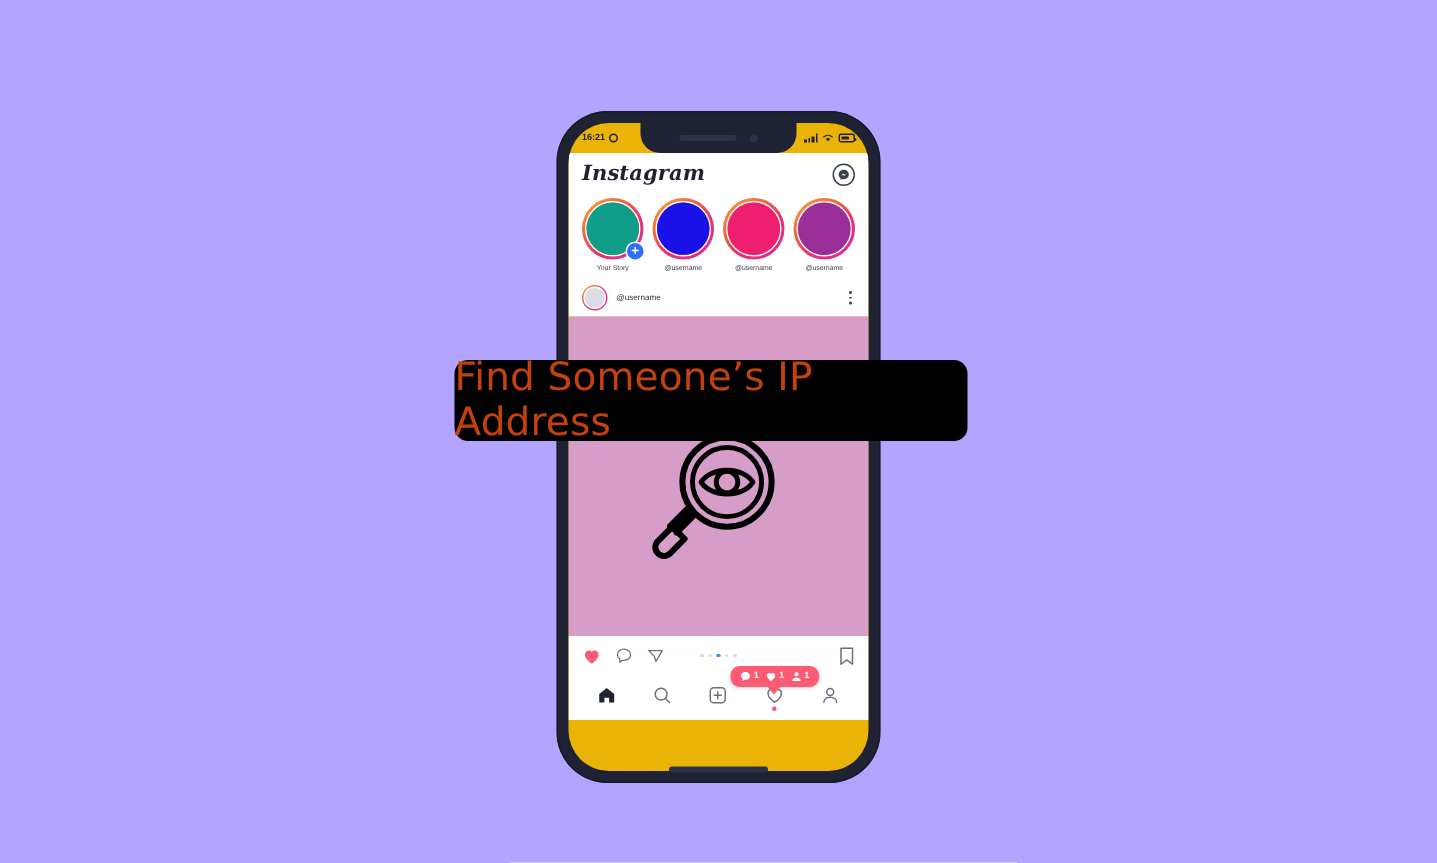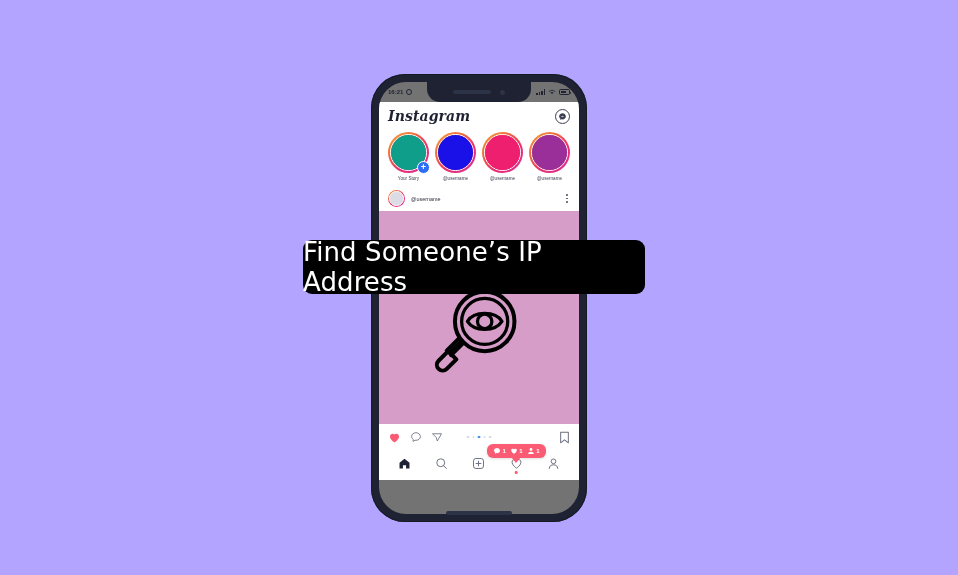--- a/index.html
+++ b/index.html
@@ -20,21 +20,21 @@
     left: 371px; top: 74px;
     width: 216px; height: 448px;
     background: #1e2232;
     border-radius: 34px;
     box-shadow: 0 0 0 1px #161a28 inset;
   }
   .phone-inner {
     position: absolute;
     left: 8px; top: 8px;
     width: 200px; height: 432px;
-    background: #737373;
+    background: #eab308;
     border-radius: 27px;
     overflow: hidden;
   }
   .notch {
     position: absolute;
     left: 50%; top: 0; transform: translateX(-50%);
     width: 104px; height: 20px;
     background: #1e2232;
     border-bottom-left-radius: 13px;
     border-bottom-right-radius: 13px;
@@ -240,21 +240,21 @@
   .banner {
     position: absolute;
     left: 303px; top: 240px;
     width: 342px; height: 54px;
     background: #000000;
     border-radius: 9px;
     display: flex; align-items: center; justify-content: center;
     z-index: 60;
   }
   .banner h1 {
-    color: #ffffff;
+    color: #c2410c;
     font-size: 26px;
     font-weight: 400;
     letter-spacing: 0.1px;
     font-family: "DejaVu Sans", sans-serif;
   }
 </style>
 </head>
 <body>
 
 <div id="stage">

